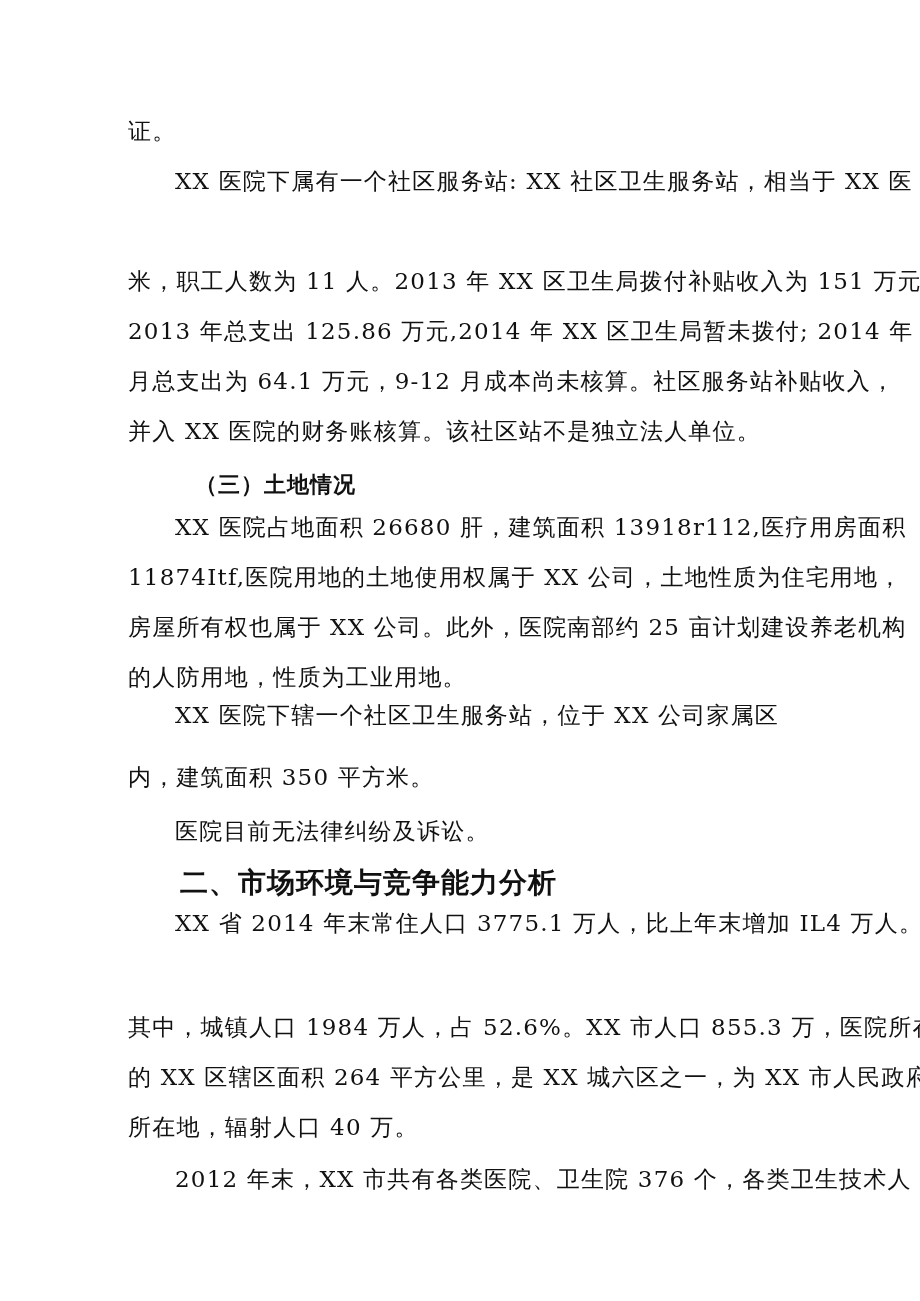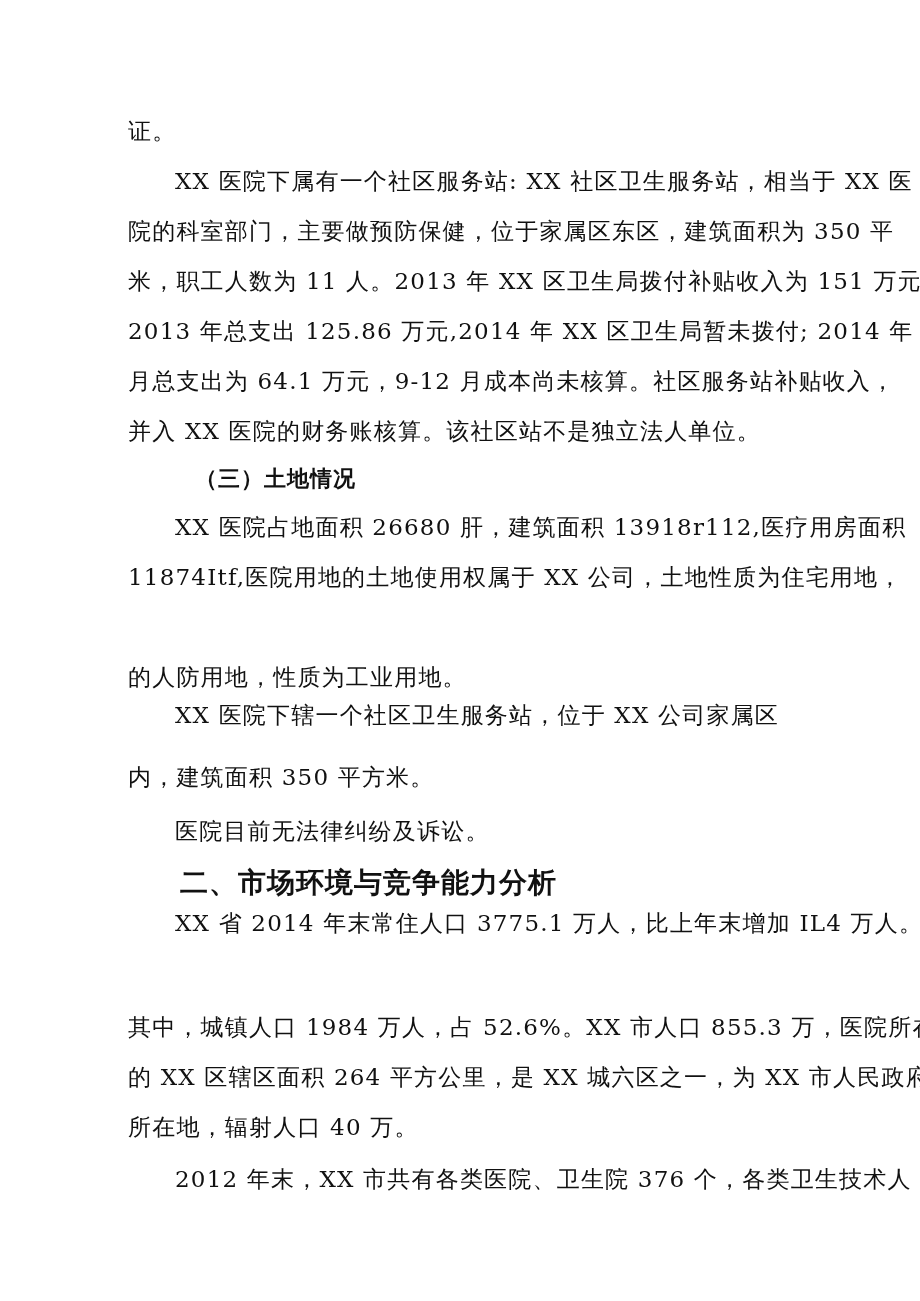--- a/index.html
+++ b/index.html
@@ -6,39 +6,39 @@
   body { width: 920px; height: 1301px; position: relative; overflow: hidden;
          font-family: "DejaVu Serif", "Liberation Serif", serif; color: #111; }
   .page { position: absolute; left: 0; top: 0; width: 920px; height: 1301px; }
   .line { position: absolute; left: 128px; width: 728px; font-size: 23px; line-height: 30px;
           white-space: nowrap; letter-spacing: 1.2px; }
   .justify { text-align: justify; text-align-last: justify; }
   .indent { left: 175px; width: 681px; }
   .h1 { position: absolute; left: 180px; font-size: 28px; font-weight: bold; line-height: 30px;
         font-family: "DejaVu Sans", "Liberation Sans", sans-serif; letter-spacing: 1px; white-space: nowrap; }
   .h2 { position: absolute; left: 195px; font-size: 22px; font-weight: bold; line-height: 30px;
-        font-family: "DejaVu Sans", "Liberation Sans", sans-serif; letter-spacing: 1px; white-space: nowrap; }
+        font-family: "DejaVu Sans", "Liberation Sans", sans-serif; letter-spacing: 1px; white-space: nowrap; margin-top: 6px; }
 </style>
 </head>
 <body>
 
 <div class="page">
   <div class="line" style="top:116px">证。</div>
 
   <div class="line indent justify" style="top:166px">XX 医院下属有一个社区服务站: XX 社区卫生服务站，相当于 XX 医</div>
-  <div class="line justify" style="top:216px">院的科室部门，主要做预防保健，位于家属区东区，建筑面积为 350 平</div>
   <div class="line justify" style="top:266px">米，职工人数为 11 人。2013 年 XX 区卫生局拨付补贴收入为 151 万元，</div>
   <div class="line justify" style="top:316px">2013 年总支出 125.86 万元,2014 年 XX 区卫生局暂未拨付; 2014 年 1-8</div>
   <div class="line justify" style="top:366px">月总支出为 64.1 万元，9-12 月成本尚未核算。社区服务站补贴收入，</div>
   <div class="line" style="top:416px">并入 XX 医院的财务账核算。该社区站不是独立法人单位。</div>
 
   <div class="h2" style="top:464px">（三）土地情况</div>
 
   <div class="line indent justify" style="top:512px">XX 医院占地面积 26680 肝，建筑面积 13918r112,医疗用房面积</div>
   <div class="line justify" style="top:562px">11874Itf,医院用地的土地使用权属于 XX 公司，土地性质为住宅用地，</div>
+  <div class="line justify" style="top:612px">房屋所有权也属于 XX 公司。此外，医院南部约 25 亩计划建设养老机构</div>
   <div class="line" style="top:662px">的人防用地，性质为工业用地。</div>
 
   <div class="line indent" style="top:700px">XX 医院下辖一个社区卫生服务站，位于 XX 公司家属区</div>
   <div class="line" style="top:762px">内，建筑面积 350 平方米。</div>
 
   <div class="line indent" style="top:816px">医院目前无法律纠纷及诉讼。</div>
 
   <div class="h1" style="top:868px">二、市场环境与竞争能力分析</div>
 
   <div class="line indent justify" style="top:908px">XX 省 2014 年末常住人口 3775.1 万人，比上年末增加 IL4 万人。</div>

